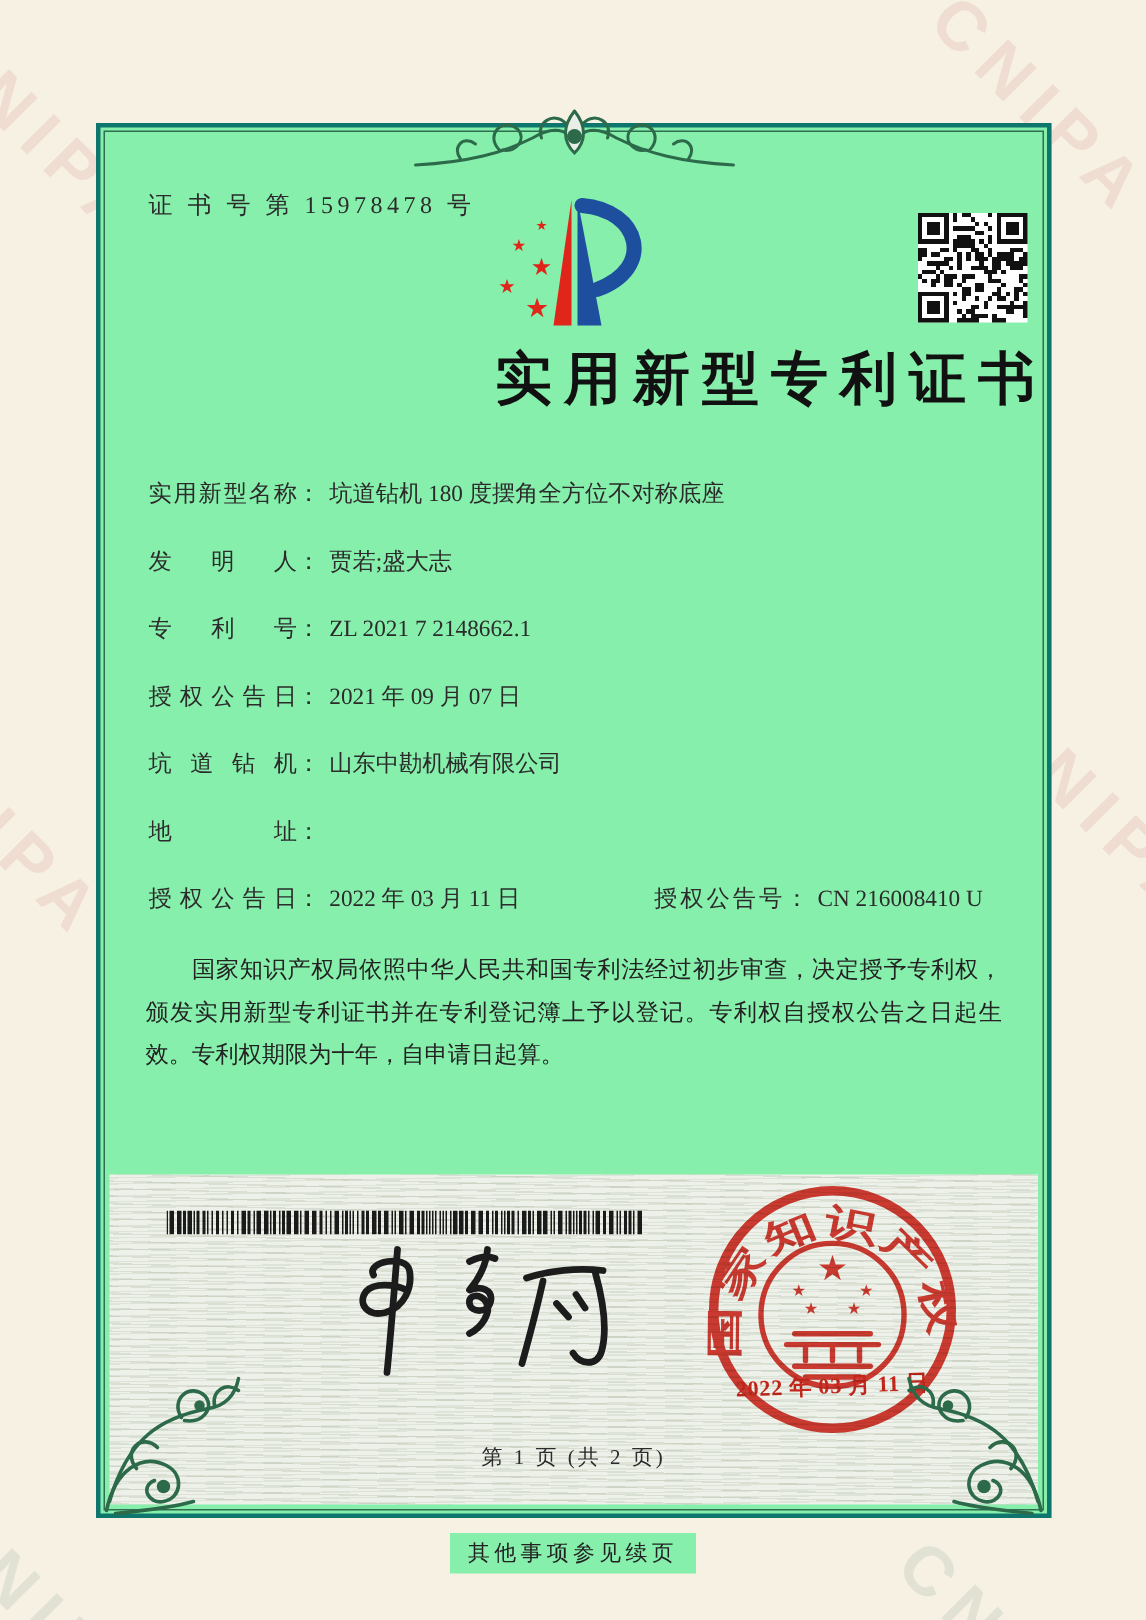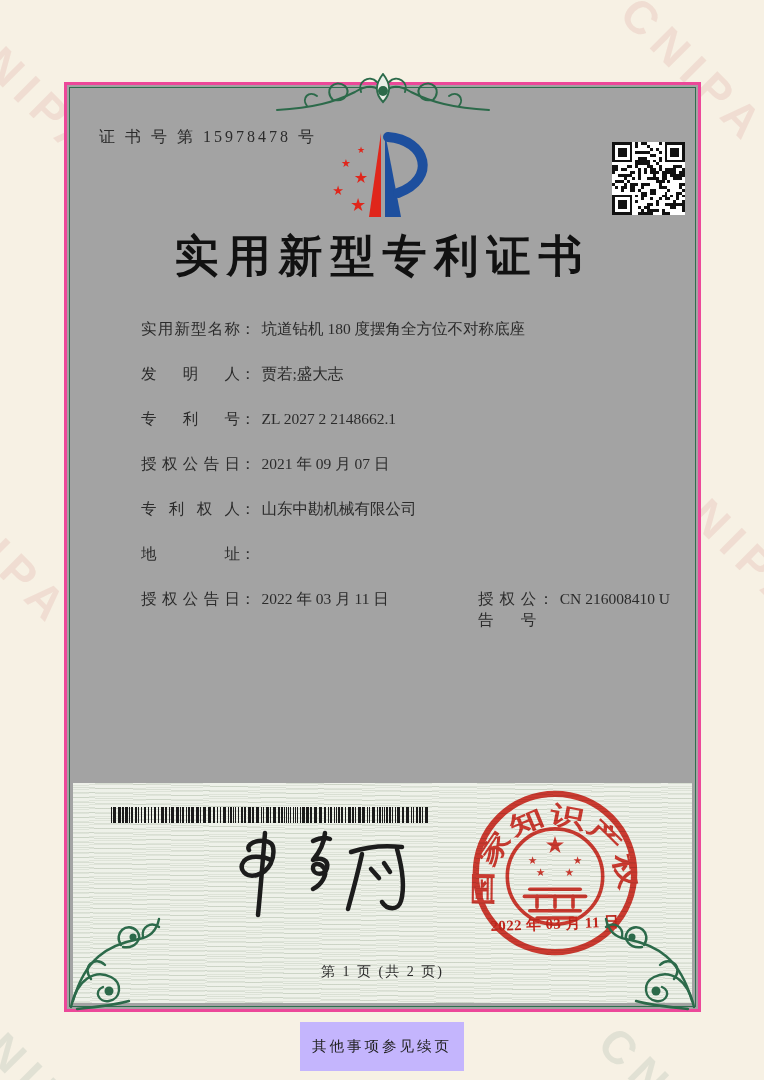--- a/index.html
+++ b/index.html
@@ -17,39 +17,39 @@
   .wm2{left:648px;top:-14px;}
   .wm3{left:238px;top:126px;color:rgba(226,172,164,.16);}
   .wm4{left:470px;top:318px;}
   .wm5{left:-48px;top:468px;}
   .wm6{left:688px;top:458px;}
   .wm7{left:-16px;top:992px;}
   .wm8{left:626px;top:1016px;}
 
   
   .frame{position:absolute;left:64px;top:82px;width:631px;height:924px;
-         border:3px solid #ec4899;background:#a3a3a3;z-index:2;}
+         border:3px solid #0f766e;background:#86efac;z-index:2;}
   .frame-inner{position:absolute;inset:2px;border:1px solid #2f6e4f;pointer-events:none;}
 
   .flourish-top{position:absolute;left:50%;top:-27px;transform:translateX(-50%);z-index:3;}
   .corner{position:absolute;bottom:-4px;z-index:4;}
   .corner.left{left:-4px;}
   .corner.right{right:-4px;transform:scaleX(-1);}
 
   
   .cert-no{position:absolute;left:32px;top:42px;font-size:16px;letter-spacing:3px;color:#2b2b2b;}
   .logo{position:absolute;left:244px;top:42px;}
   .qr{position:absolute;left:545px;top:57px;width:73px;height:73px;}
-  .title{position:absolute;left:0;top:142px;width:100%;text-align:center;
-         font-size:44px;font-weight:bold;letter-spacing:8px;color:#111;}
+  .title{position:absolute;left:0;top:142px;width:100%;text-align:right;
+         font-size:38px;font-weight:bold;letter-spacing:8px;color:#111;}
 
   
   .fields{position:absolute;left:32px;top:234px;right:28px;font-size:15.5px;color:#2b2b2b;}
   .frow{display:flex;align-items:baseline;margin-bottom:24px;position:relative;}
-  .flabel{display:inline-block;width:99px;text-align:justify;text-align-last:justify;margin-left:42px;}
+  .flabel{display:inline-block;width:99px;text-align:justify;text-align-last:justify;}
   .fcolon{margin-right:6px;}
   .fvalue{white-space:nowrap;font-family:Liberation Serif, serif;}
   .fpair2{position:absolute;left:337px;top:0;display:flex;align-items:baseline;justify-content:space-between;}
   .fpair2 .flabel{width:auto;letter-spacing:2px;}
 
   
   .paras{position:absolute;left:30px;right:30px;top:548px;font-size:15.5px;
          line-height:1.84;color:#222;text-align:justify;}
   .paras p{margin:0;text-indent:2em;}
 
@@ -61,21 +61,21 @@
            repeating-linear-gradient(-1deg, rgba(140,158,132,.16) 0 1px, transparent 1px 4px);}
   .barcode{position:absolute;left:38px;top:24px;width:318px;height:16px;}
   .signer{position:absolute;left:42px;top:76px;font-size:16.5px;line-height:31px;color:#1c1c1c;letter-spacing:2px;}
   .sig-script{position:absolute;left:138px;top:40px;}
   .seal{position:absolute;left:392px;top:0px;mix-blend-mode:multiply;}
   .page-num{position:absolute;left:0;bottom:22px;width:100%;text-align:center;
             font-size:14px;letter-spacing:2px;color:#2b2b2b;}
 
   .cont-note{position:absolute;left:0;top:1022px;width:100%;text-align:center;z-index:3;}
   .cont-note span{display:inline-block;font-size:14.5px;letter-spacing:3px;color:#222;
-            background:#c4b5fd;padding:15px 12px;}
+            background:#86efac;padding:4px 12px;}
 
   svg text.star{font-family:"DejaVu Sans",sans-serif;}
 </style>
 </head>
 <body>
 
 <div class="page">
 
   <div class="wm wm1">CNIPA</div>
   <div class="wm wm2">CNIPA</div>
@@ -358,49 +358,50 @@
         <span class="fvalue">坑道钻机 180 度摆角全方位不对称底座</span>
       </div>
       <div class="frow">
         <span class="flabel">发明人</span>
           <span class="fcolon">：</span>
         <span class="fvalue">贾若;盛大志</span>
       </div>
       <div class="frow">
         <span class="flabel">专利号</span>
           <span class="fcolon">：</span>
-        <span class="fvalue">ZL 2027 2 2148662.1</span>
+        <span class="fvalue">ZL 2021 7 2148662.1</span>
       </div>
       <div class="frow">
         <span class="flabel">授权公告日</span>
           <span class="fcolon">：</span>
         <span class="fvalue">2021 年 09 月 07 日</span>
       </div>
       <div class="frow">
-        <span class="flabel">专利权人</span>
+        <span class="flabel">坑道钻机</span>
           <span class="fcolon">：</span>
         <span class="fvalue">山东中勘机械有限公司</span>
       </div>
       <div class="frow">
         <span class="flabel">地址</span>
           <span class="fcolon">：</span>
       </div>
       <div class="frow">
         <span class="flabel">授权公告日</span>
           <span class="fcolon">：</span>
         <span class="fvalue">2022 年 03 月 11 日</span>
         <span class="fpair2">
           <span class="flabel">授权公告号</span>
             <span class="fcolon">：</span>
           <span class="fvalue">CN 216008410 U</span>
         </span>
       </div>
     </div>
 
     <div class="paras">
+      <p>国家知识产权局依照中华人民共和国专利法经过初步审查，决定授予专利权，颁发实用新型专利证书并在专利登记簿上予以登记。专利权自授权公告之日起生效。专利权期限为十年，自申请日起算。</p>
     </div>
 
     <div class="panel">
       <svg class="barcode" id="barcode" viewBox="0 0 318 16" preserveAspectRatio="none">
           <rect x="0" y="0" width="1" height="16" fill="#1a1a1a"></rect>
           <rect x="2" y="0" width="3" height="16" fill="#1a1a1a"></rect>
           <rect x="7" y="0" width="3" height="16" fill="#1a1a1a"></rect>
           <rect x="11" y="0" width="2" height="16" fill="#1a1a1a"></rect>
           <rect x="14" y="0" width="3" height="16" fill="#1a1a1a"></rect>
           <rect x="18" y="0" width="1" height="16" fill="#1a1a1a"></rect>

